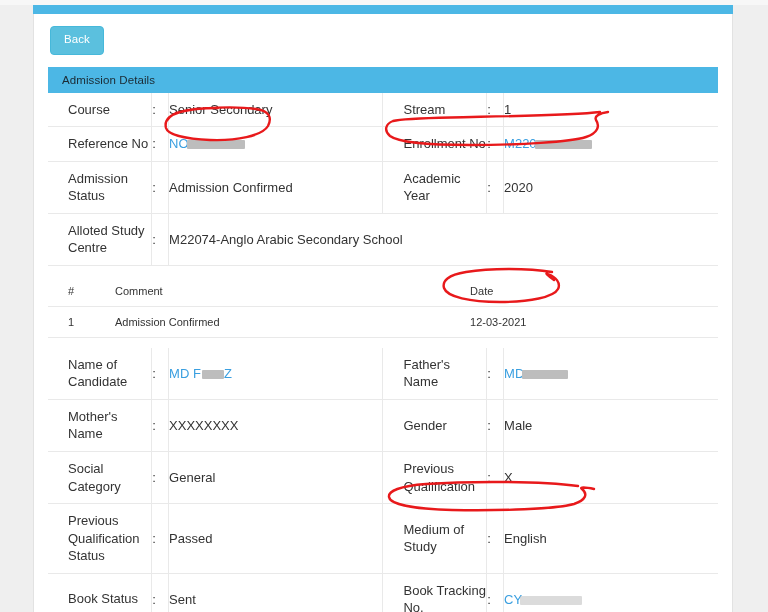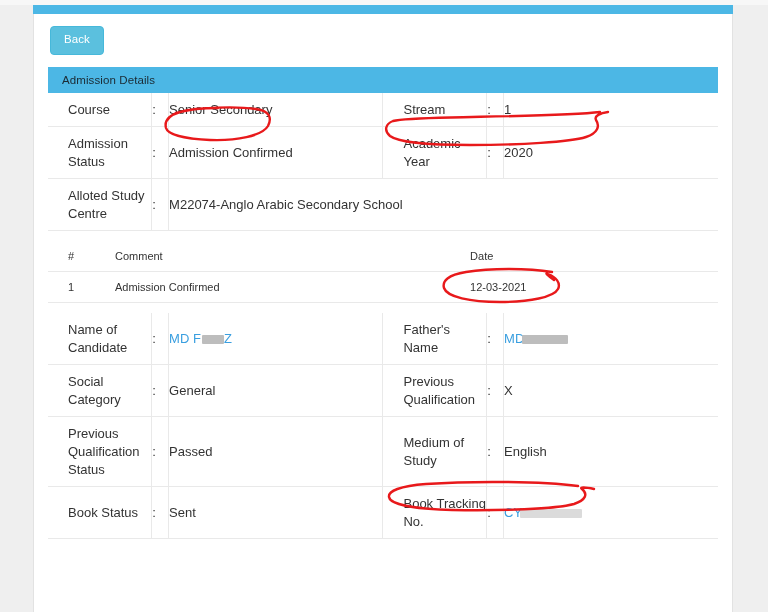--- a/index.html
+++ b/index.html
@@ -126,20 +126,28 @@
           <tbody>
               <tr>
             <td class="half-label">Course</td>
             <td class="half-colon">:</td>
             <td class="half-value">Senior Secondary</td>
             <td class="half-label">Stream</td>
             <td class="half-colon">:</td>
             <td class="half-value">1</td>
           </tr>
           <tr>
+            <td class="half-label">Reference No</td>
+            <td class="half-colon">:</td>
+            <td class="half-value"><span class="val">NO</span><span class="redact" style="width:58px"></span></td>
+            <td class="half-label">Enrollment No</td>
+            <td class="half-colon">:</td>
+            <td class="half-value"><span class="val">M220</span><span class="redact" style="width:57px"></span></td>
+          </tr>
+          <tr>
             <td class="half-label">Admission Status</td>
             <td class="half-colon">:</td>
             <td class="half-value">Admission Confirmed</td>
             <td class="half-label">Academic Year</td>
             <td class="half-colon">:</td>
             <td class="half-value">2020</td>
           </tr>
           <tr class="tall">
             <td class="half-label">Alloted Study Centre</td>
             <td class="half-colon">:</td>
@@ -170,20 +178,28 @@
         <table class="grid">
           <tbody>
               <tr>
             <td class="half-label">Name of Candidate</td>
             <td class="half-colon">:</td>
             <td class="half-value"><span class="val">MD F</span><span class="redact" style="width:22px;margin-left:1px"></span><span class="val">Z</span></td>
             <td class="half-label">Father's Name</td>
             <td class="half-colon">:</td>
             <td class="half-value"><span class="val">MD</span><span class="redact" style="width:46px"></span></td>
           </tr>
+          <tr>
+            <td class="half-label">Mother's Name</td>
+            <td class="half-colon">:</td>
+            <td class="half-value">XXXXXXXX</td>
+            <td class="half-label">Gender</td>
+            <td class="half-colon">:</td>
+            <td class="half-value">Male</td>
+          </tr>
           <tr class="tall">
             <td class="half-label">Social Category</td>
             <td class="half-colon">:</td>
             <td class="half-value">General</td>
             <td class="half-label">Previous Qualification</td>
             <td class="half-colon">:</td>
             <td class="half-value">X</td>
           </tr>
           <tr class="tall">
             <td class="half-label">Previous Qualification Status</td>

